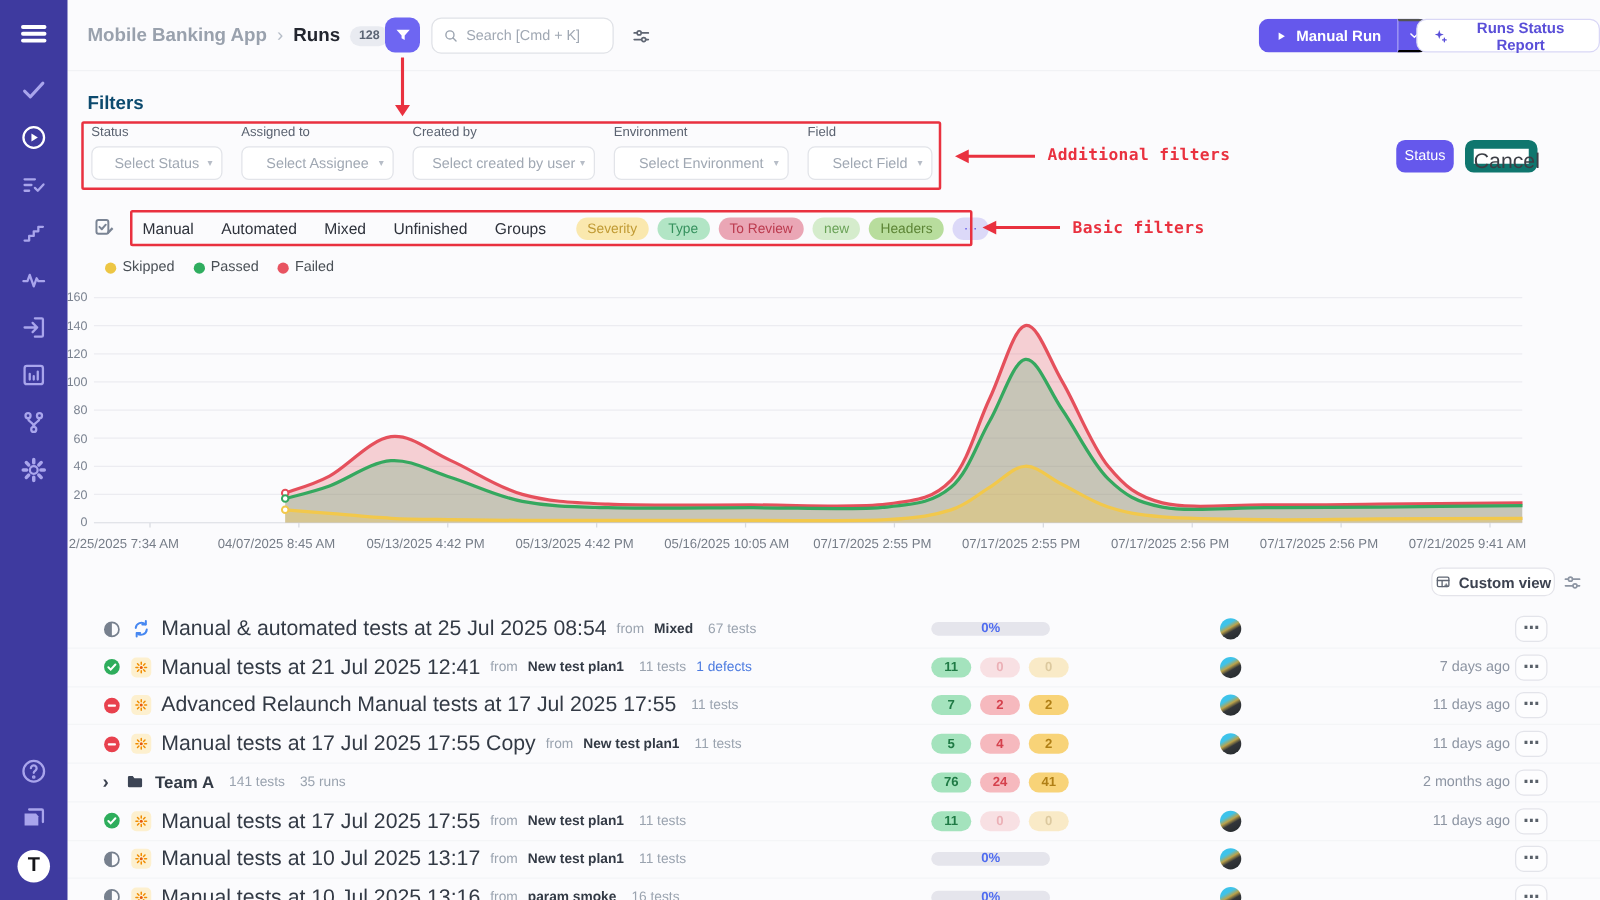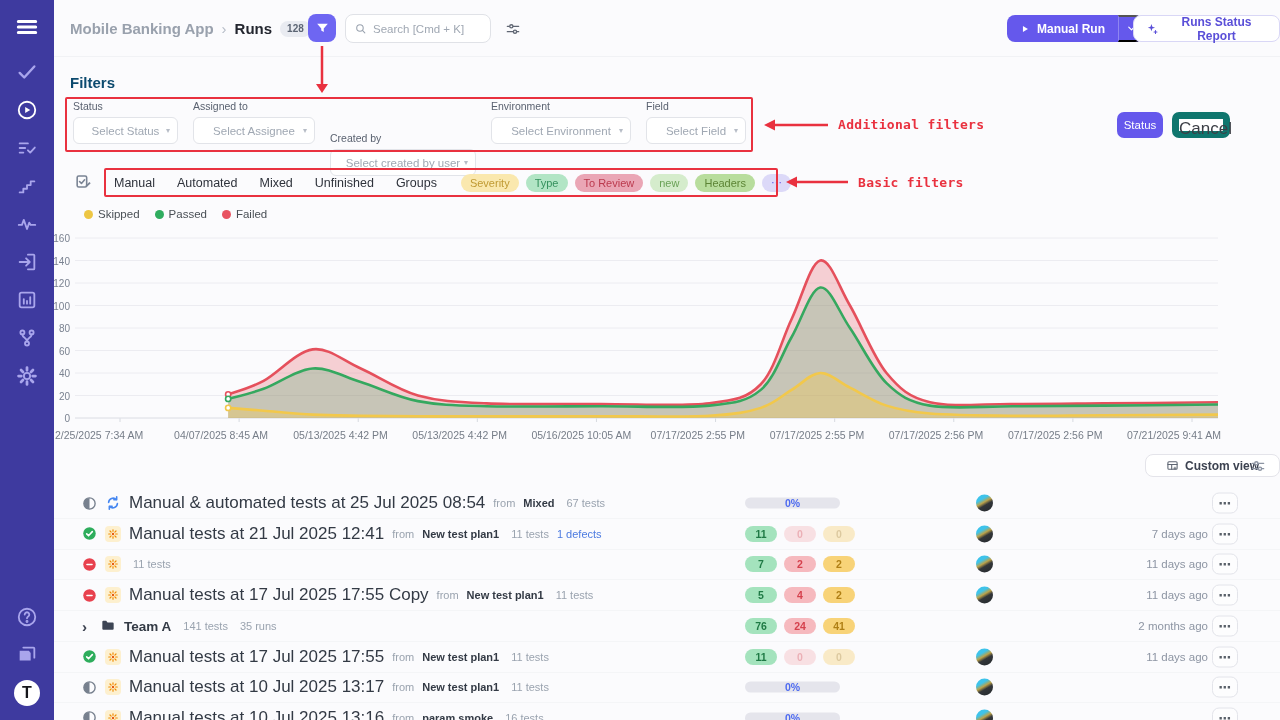--- a/index.html
+++ b/index.html
@@ -66,21 +66,21 @@
 
 
 .legend{position:absolute;left:84px;top:208px;display:flex;gap:15px;align-items:center}
 .leg-item{display:flex;align-items:center;gap:5px;font-size:11.5px;color:#4a5056}
 .leg-dot{width:9px;height:9px;border-radius:50%}
 .ylab{position:absolute;left:36px;width:34px;text-align:right;font-size:10px;color:#7a8290}
 .xlab{position:absolute;width:130px;text-align:left;font-size:10.5px;color:#767d88;top:429px}
 #chart-holder{position:absolute;left:75px;top:236px;width:1143px;height:190px}
 
 
-.btn-customview{position:absolute;left:1145px;top:454px;height:23px;background:#fff;border:1px solid #e4e4ea;border-radius:8px;font-size:12px;font-weight:bold;color:#3c4250;display:flex;align-items:center;gap:6px;padding:0 20px;cursor:pointer}
+.btn-customview{position:absolute;left:1145px;top:454px;height:23px;background:#fff;border:1px solid #e4e4ea;border-radius:8px;font-size:12px;font-weight:bold;color:#3c4250;display:flex;align-items:center;gap:6px;padding:0 2px;cursor:pointer}
 .btn-customview svg{width:13px;height:13px;color:#5f6673}
 .cv-sliders{position:absolute;left:1250px;top:458px;width:16px;height:16px;color:#8d95a3}
 
 
 .runs-list{position:absolute;left:54px;top:0;width:1226px;height:720px;pointer-events:none}
 .run-row{position:absolute;left:0;width:1226px;height:31px;border-bottom:1px solid #f4f5f7;pointer-events:auto}
 .r-left{position:absolute;left:28px;top:50%;transform:translateY(-50%);display:flex;align-items:center;gap:8px;white-space:nowrap}
 .st-ic{width:15px;height:15px;display:flex}
 .st-ic svg{width:15px;height:15px}
 .type-ic{width:16px;height:16px;display:flex;align-items:center;justify-content:center}
@@ -249,21 +249,21 @@
           <i class="car">▾</i>
         </div>
       </div>
       <div style="width: 122px;">
         <div class="flabel">Assigned to</div>
         <div class="fselect">
           <span>Select Assignee</span>
           <i class="car">▾</i>
         </div>
       </div>
-      <div style="width: 146px; margin-top: 32px;">
+      <div style="width: 146px;">
         <div class="flabel">Created by</div>
         <div class="fselect">
           <span>Select created by user</span>
           <i class="car">▾</i>
         </div>
       </div>
       <div style="width: 140px;">
         <div class="flabel">Environment</div>
         <div class="fselect">
           <span>Select Environment</span>
@@ -470,20 +470,21 @@
             </svg>
           </span>
           <span class="type-ic burst-bg">
             <svg viewBox="0 0 24 24" fill="none" stroke="currentColor" stroke-width="2" stroke-linecap="round" stroke-linejoin="round">
               <g stroke="#f08c00" stroke-width="2.4">
                 <path d="M12 3.5v3.2M12 17.3v3.2M3.5 12h3.2M17.3 12h3.2M6 6l2.3 2.3M15.7 15.7L18 18M18 6l-2.3 2.3M8.3 15.7L6 18"></path>
               </g>
               <circle cx="12" cy="12" r="2.4" fill="#e8590c" stroke="none"></circle>
             </svg>
           </span>
+          <span class="r-title">Advanced Relaunch Manual tests at 17 Jul 2025 17:55</span>
           <span class="r-meta">11 tests</span>
         </div>
         <div class="badges">
           <span class="badge passed">7</span>
           <span class="badge failed">2</span>
           <span class="badge skipped">2</span>
         </div>
         <span class="avatar"></span>
         <span class="r-time">11 days ago</span>
         <button class="row-menu">⋯</button>

